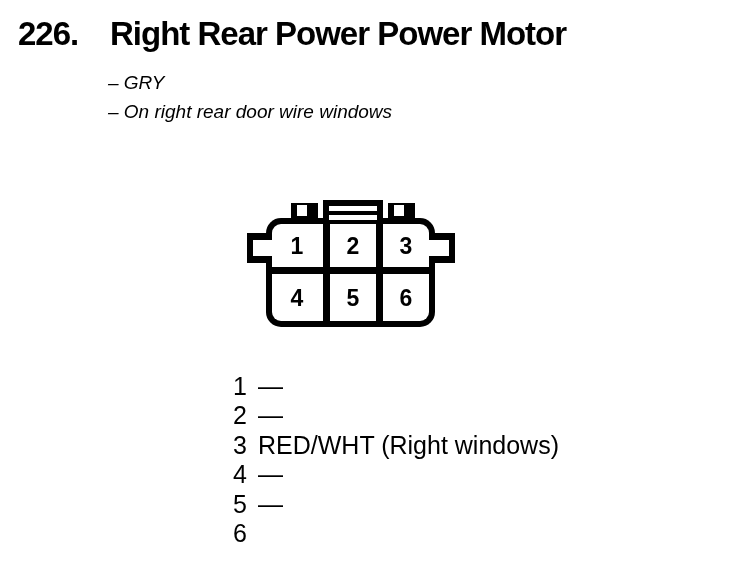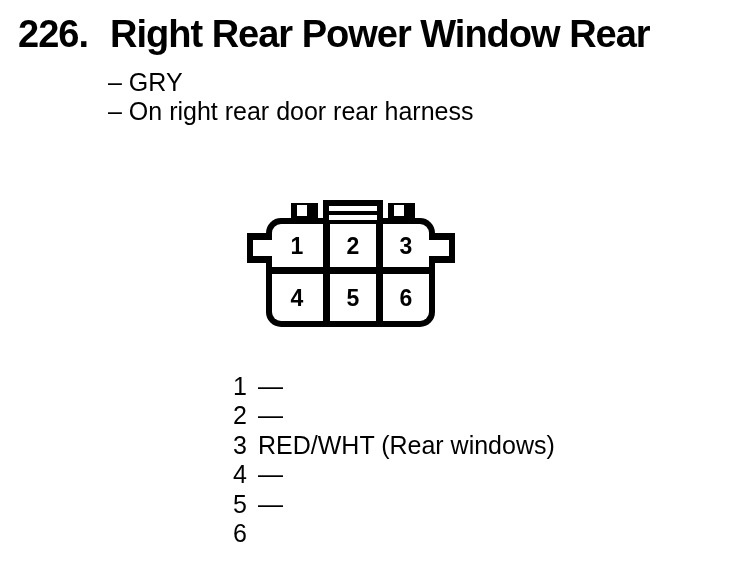--- a/index.html
+++ b/index.html
@@ -16,35 +16,36 @@
     font-family: "Liberation Sans", "DejaVu Sans", sans-serif;
     color: #000000;
   }
   .title-row {
     position: absolute;
     left: 18px;
     top: 13px;
     display: flex;
     align-items: baseline;
     font-weight: bold;
-    font-size: 38px;
+    font-size: 33px;
     line-height: 42px;
     letter-spacing: -1px;
     white-space: nowrap;
   }
   .title-num {
     width: 92px;
   }
   .details {
     position: absolute;
     left: 108px;
     top: 68px;
-    font-size: 25px;
+    font-size: 19px;
     line-height: 29px;
     white-space: nowrap;
+    font-style: italic;
   }
   .connector-wrap {
     position: absolute;
     left: 247px;
     top: 198px;
     width: 208px;
     height: 132px;
   }
   .connector-wrap svg {
     display: block;
@@ -76,26 +77,26 @@
     flex: 0 0 25px;
   }
 </style>
 </head>
 <body>
 
 <div class="page">
 
   <div class="title-row">
     <span class="title-num">226.</span>
-    <span class="title-text">Right Rear Power Window Rear</span>
+    <span class="title-text">Right Rear Power Power Motor</span>
   </div>
 
   <div class="details">
     <div>– GRY</div>
-    <div>– On right rear door rear harness</div>
+    <div>– On right rear door wire windows</div>
   </div>
 
   <div class="connector-wrap">
     <svg width="208" height="132" viewBox="0 0 208 132" xmlns="http://www.w3.org/2000/svg">
 
       <rect class="ink" x="76" y="2" width="60" height="26"></rect>
       <rect class="ink" x="44" y="5" width="27" height="23"></rect>
       <rect class="ink" x="141" y="5" width="27" height="23"></rect>
       <rect class="ink" x="0" y="35" width="26" height="30"></rect>
       <rect class="ink" x="182" y="35" width="26" height="30"></rect>
@@ -126,21 +127,21 @@
     <div class="pinout-row">
       <span class="pin-num">1</span>
       <span class="pin-wire">—</span>
     </div>
     <div class="pinout-row">
       <span class="pin-num">2</span>
       <span class="pin-wire">—</span>
     </div>
     <div class="pinout-row">
       <span class="pin-num">3</span>
-      <span class="pin-wire">RED/WHT (Rear windows)</span>
+      <span class="pin-wire">RED/WHT (Right windows)</span>
     </div>
     <div class="pinout-row">
       <span class="pin-num">4</span>
       <span class="pin-wire">—</span>
     </div>
     <div class="pinout-row">
       <span class="pin-num">5</span>
       <span class="pin-wire">—</span>
     </div>
     <div class="pinout-row">

